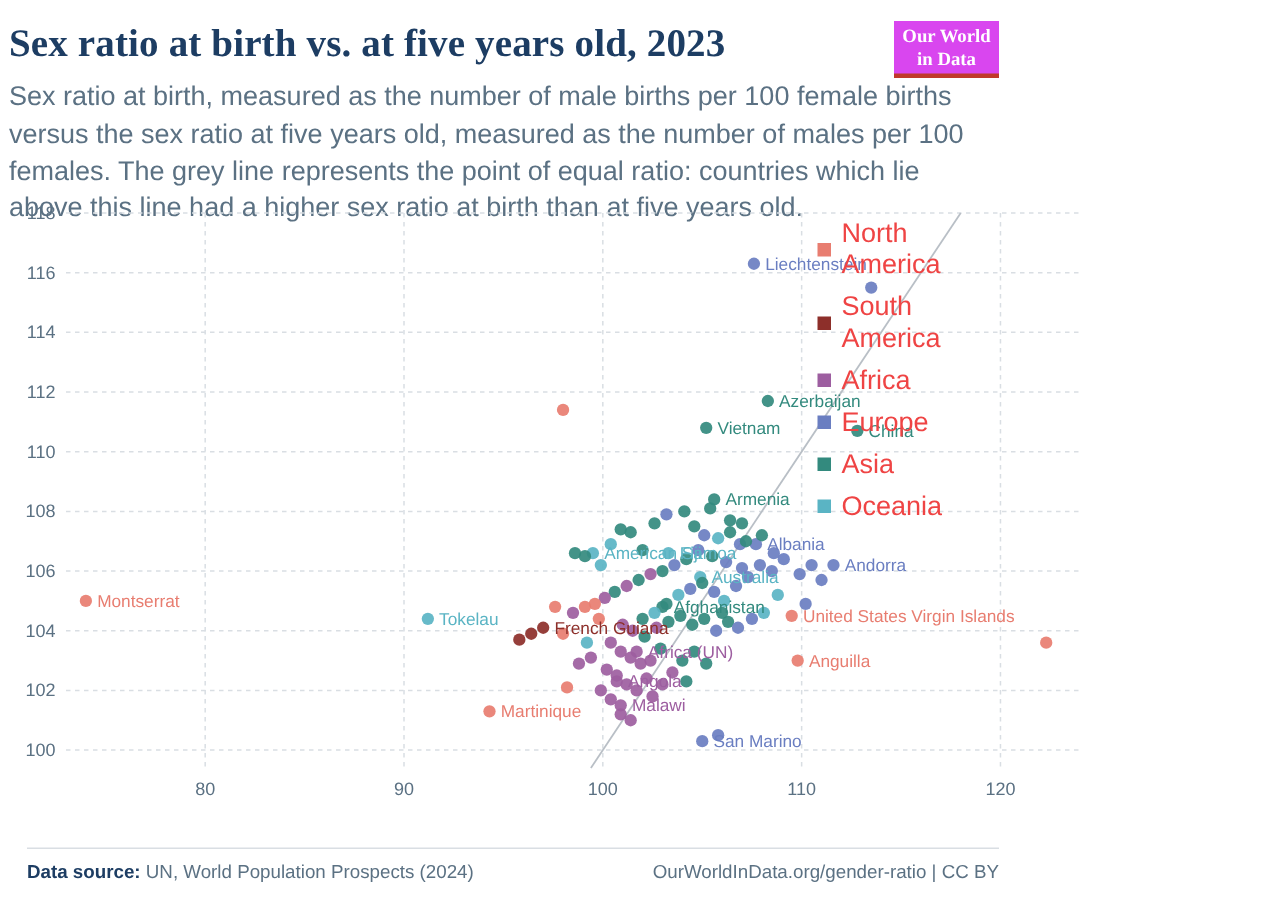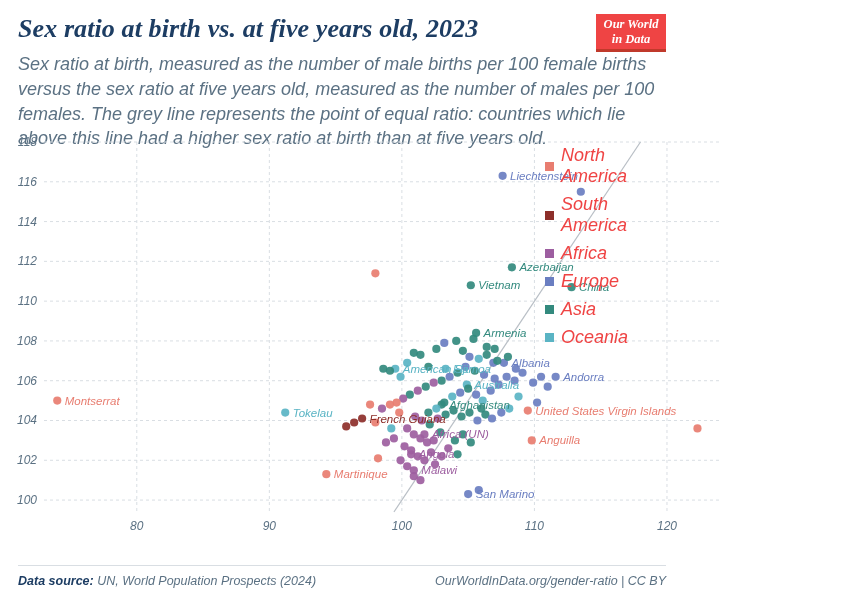--- a/index.html
+++ b/index.html
@@ -13,22 +13,21 @@
     font-family: "Liberation Sans", sans-serif;
     color: #1d3d63;
     position: relative;
     overflow: hidden;
   }
   .page {
     position: relative;
     width: 684px;
     height: 600px;
     box-sizing: border-box;
-    padding: 14px 18px 0 18px;
-    font-style: italic;
+    padding: 14px 18px 0 6px;
   }
   
   .title {
     font-family: "Liberation Serif", serif;
     font-size: 26px;
     font-weight: 700;
     color: #1d3d63;
     margin: 0 0 8px 0;
     letter-spacing: 0.1px;
   }
@@ -38,21 +37,21 @@
     color: #5b7183;
     max-width: 735px;
     margin: 0;
   }
   .owid-logo {
     position: absolute;
     right: 18px;
     top: 14px;
     width: 70px;
     height: 38px;
-    background: #ef4444;
+    background: #d946ef;
     color: #ffffff;
     font-family: "Liberation Serif", serif;
     font-weight: 700;
     font-size: 12.5px;
     line-height: 1.18;
     text-align: center;
     padding-top: 3px;
     box-sizing: border-box;
     border-bottom: 3px solid #c0392b;
   }

